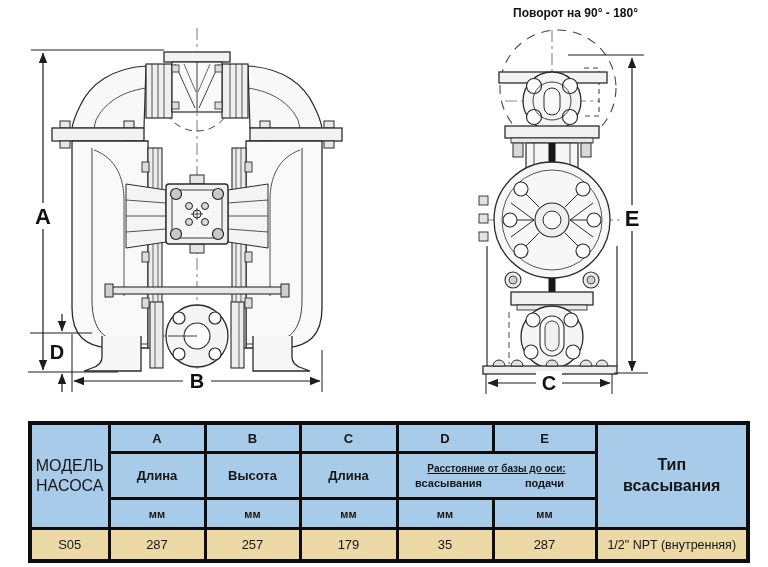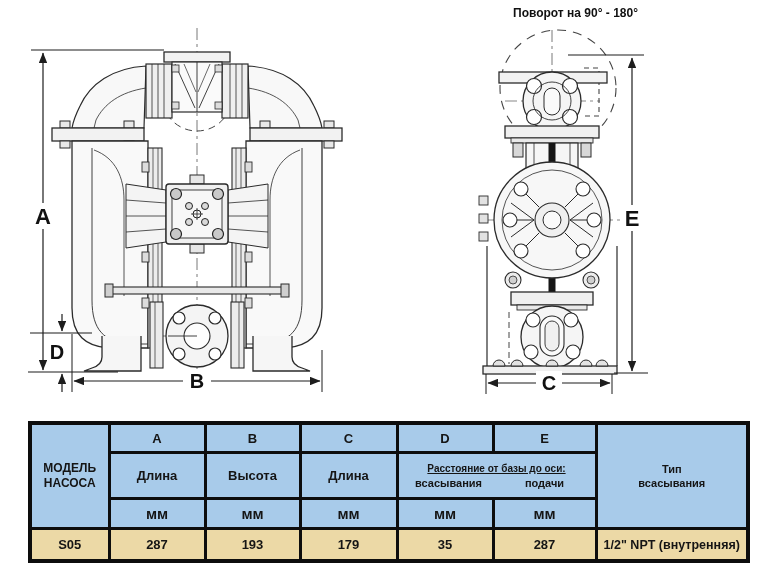--- a/index.html
+++ b/index.html
@@ -27,24 +27,24 @@
     border:4px solid var(--tbl-border);
   }
   table.spec td{
     border:3px solid var(--tbl-border);
     background:var(--header-bg);
     text-align:center;vertical-align:middle;
     color:#151515;padding:0 2px;overflow:hidden;
   }
   td.letter{height:26px;font-size:13px;font-weight:bold;}
   td.param{height:43px;font-size:13px;font-weight:bold;}
-  td.unit{height:27px;font-size:15px;font-weight:bold;}
-  tr.datarow td{height:29px;background:var(--row-bg);font-size:13px;font-weight:bold;}
-  td.modelhead{font-size:12px;font-weight:bold;line-height:1.25;}
-  td.connhead{font-size:11px;font-weight:bold;line-height:1.3;}
+  td.unit{height:27px;font-size:11px;font-weight:bold;}
+  tr.datarow td{height:29px;background:var(--row-bg);font-size:13px;font-weight:normal;}
+  td.modelhead{font-size:16px;font-weight:normal;line-height:1.25;}
+  td.connhead{font-size:16px;font-weight:bold;line-height:1.3;}
   .dist-title{font-size:10px;font-weight:bold;line-height:1.2;text-decoration:underline;}
   .dist-split{display:flex;font-size:11px;font-weight:bold;margin-top:2px;}
   .dist-split span{flex:1 1 50%;}
   tr.datarow td.conncell{font-size:12.5px;}
 </style>
 </head>
 <body>
 
 <div class="stage">
 
@@ -322,21 +322,21 @@
     <tr>
       <td class="unit">мм</td>
       <td class="unit">мм</td>
       <td class="unit">мм</td>
       <td class="unit">мм</td>
       <td class="unit">мм</td>
     </tr>
     <tr class="datarow">
       <td>S05</td>
       <td>287</td>
-      <td>193</td>
+      <td>257</td>
       <td>179</td>
       <td>35</td>
       <td>287</td>
       <td class="conncell">1/2" NPT (внутренняя)</td>
     </tr>
   </tbody>
     </table>
 </div>
 
 </body></html>

